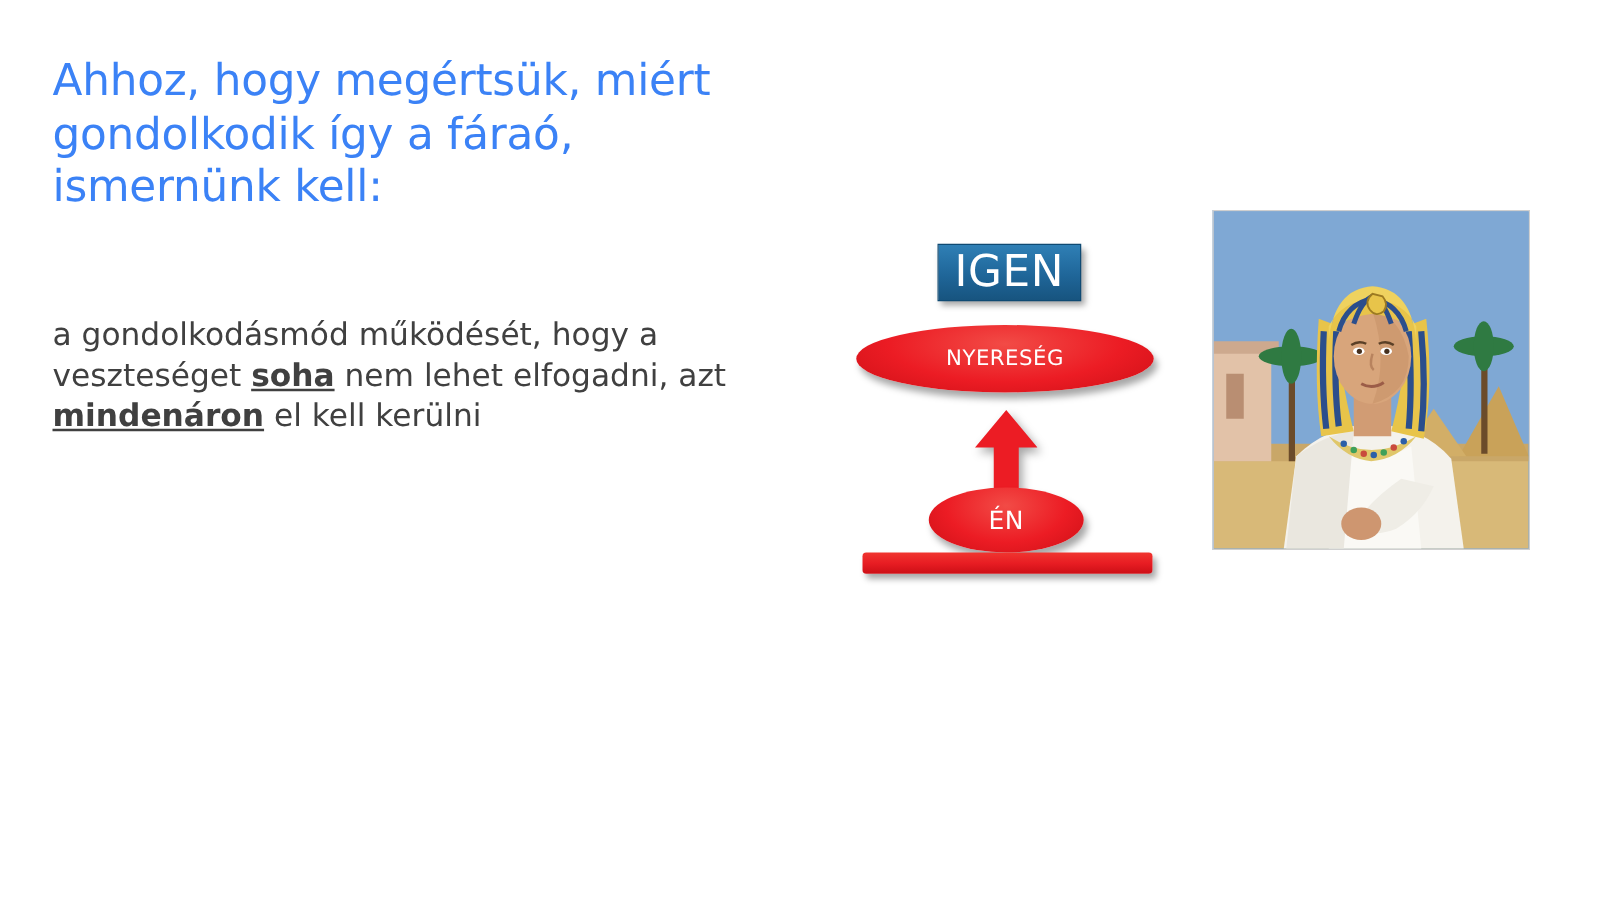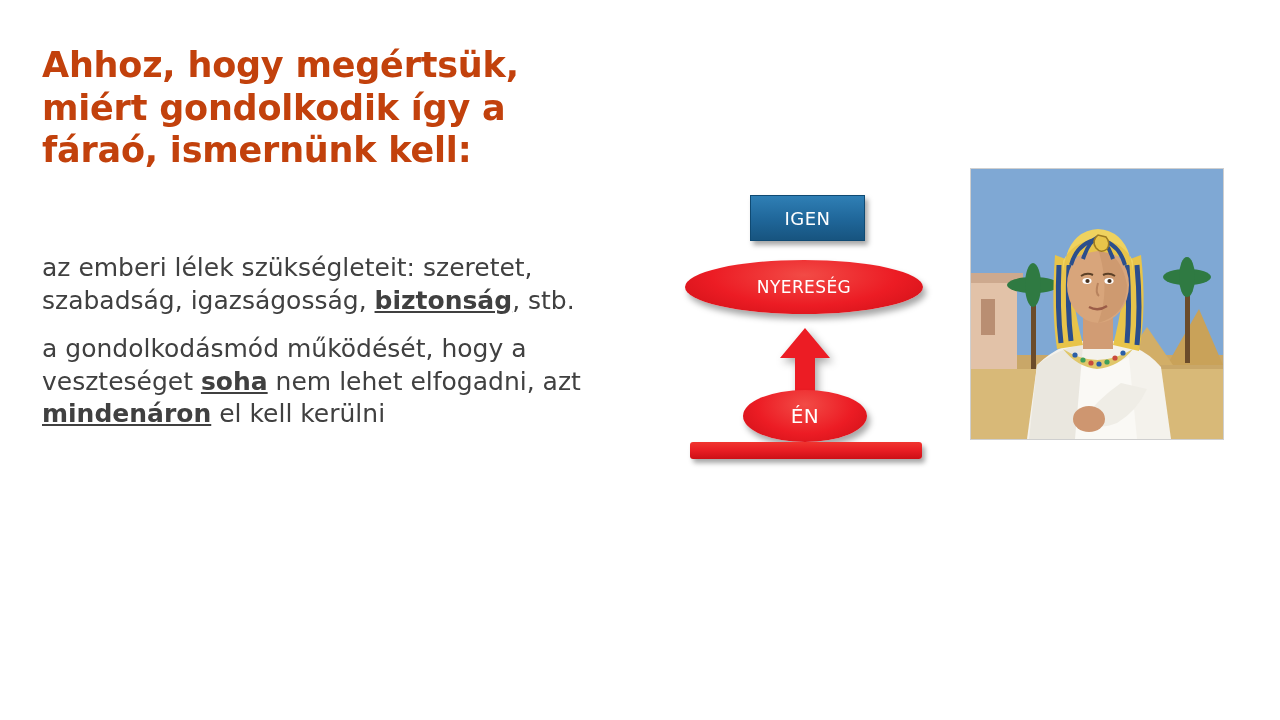--- a/index.html
+++ b/index.html
@@ -17,22 +17,22 @@
   }
 
   
   .slide-title {
     position: absolute;
     left: 42px;
     top: 44px;
     width: 580px;
     font-size: 35px;
     line-height: 1.22;
-    font-weight: 700;
-    color: #c2410c;
+    font-weight: 400;
+    color: #3b82f6;
     letter-spacing: -0.2px;
   }
 
   .body-list {
     position: absolute;
     left: 42px;
     top: 252px;
     width: 590px;
   }
   .body-para {
@@ -63,21 +63,21 @@
     height: 44px;
     background: linear-gradient(to bottom, #2f7fb5 0%, #1f6699 55%, #17547f 100%);
     border: 1px solid #0f4a73;
     box-shadow: 3px 4px 5px rgba(0,0,0,0.35);
     display: flex;
     align-items: center;
     justify-content: center;
   }
   .igen-box span {
     color: #ffffff;
-    font-size: 18px;
+    font-size: 35px;
     letter-spacing: 0.5px;
   }
 
   .ellipse {
     position: absolute;
     background: radial-gradient(ellipse at 50% 28%, #f24b46 0%, #ec1c24 55%, #cc0f16 100%);
     border-radius: 50%;
     box-shadow: 3px 5px 6px rgba(0,0,0,0.35);
     display: flex;
     align-items: center;
@@ -136,23 +136,20 @@
   .pharaoh svg { display: block; }
 </style>
 </head>
 <body>
 
 <div class="slide-title">Ahhoz, hogy megértsük, miért gondolkodik így a fáraó, ismernünk kell:</div>
 
 <div class="body-list">
 
 
-  <div class="body-para">
-    <span>az emberi lélek szükségleteit: szeretet, szabadság, igazságosság, </span><span class="u">biztonság</span><span>, stb.</span>
-  </div>
 
   <div class="body-para">
     <span>a gondolkodásmód működését, hogy a veszteséget </span><span class="u">soha</span><span> nem lehet elfogadni, azt </span><span class="u">mindenáron</span><span> el kell kerülni</span>
   </div>
 
 </div>
 
 <div class="diagram">
 
   <div class="igen-box">

